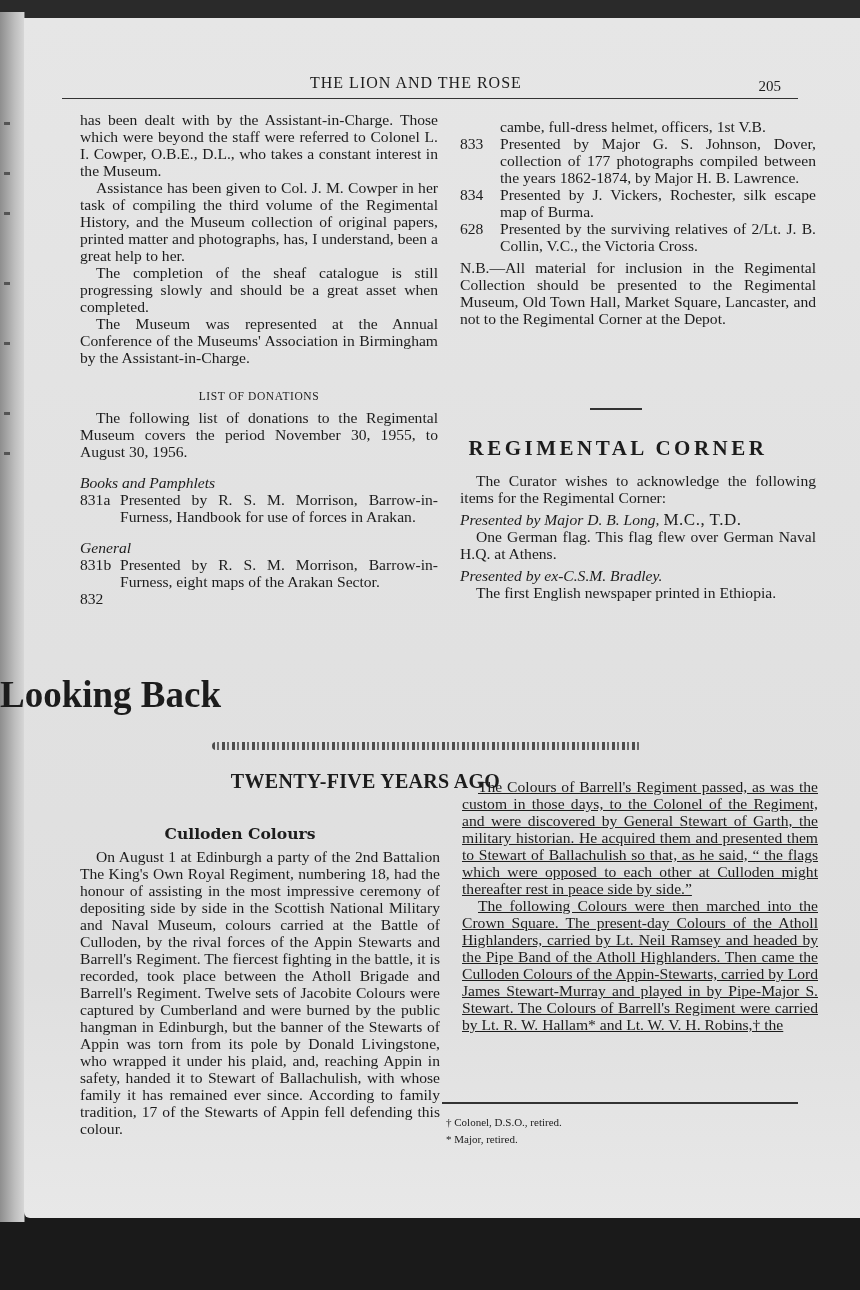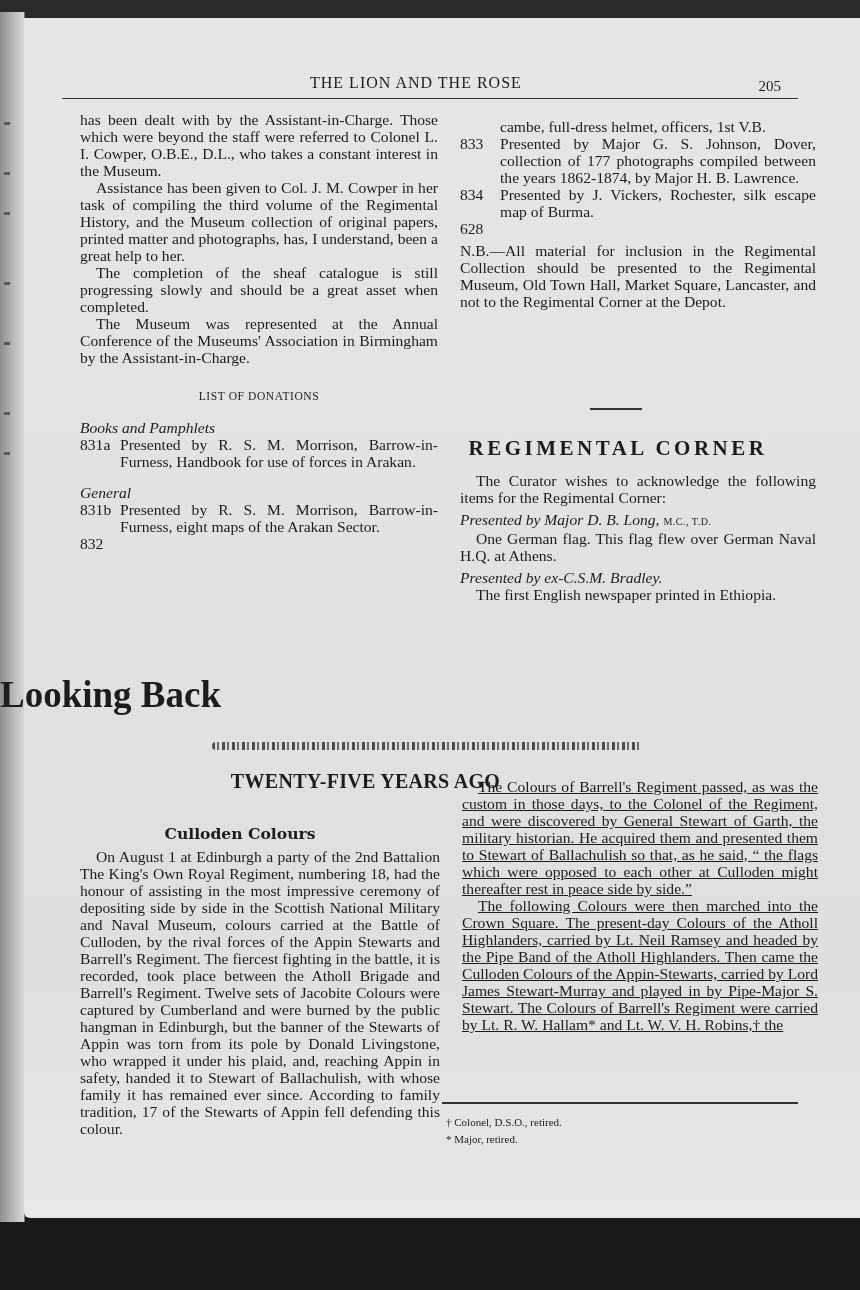--- a/index.html
+++ b/index.html
@@ -26,21 +26,21 @@
     border-bottom: 1.5px solid #333;
   }
   .running-head .title {
     position: absolute; left: 248px; top: 16px; font-size: 16px; letter-spacing: 1px;
   }
   .running-head .folio { position: absolute; right: 17px; top: 20px; font-size: 15px; text-align: right; }
 
   .col { position: absolute; font-size: 15.6px; line-height: 17px; text-align: justify; margin-left: 20px; }
   .col p { margin: 0; }
   .indent { text-indent: 16px; }
-  .sc-small { font-size: 10px; letter-spacing: 0.5px; }
+  .sc-small { font-size: 17px; letter-spacing: 0.5px; }
   .smallcaps { font-variant: small-caps; }
   .italic { font-style: italic; }
 
   #col-left-top { left: 60px; top: 111px; width: 358px; }
   #col-right-top { left: 440px; top: 118px; width: 356px; }
 
   .list-heading { text-align: center; font-size: 11.5px; letter-spacing: 0.6px; margin: 22px 0 4px 0 !important; }
   .section-label { font-style: italic; margin-top: 14px !important; }
   .entry { display: flex; }
   .entry .num { width: 40px; flex: 0 0 40px; text-align: left; }
@@ -100,20 +100,21 @@
   <span class="title">THE LION AND THE ROSE</span>
   <span class="folio">205</span>
 </div>
 
 <div class="col" id="col-left-top">
   <p>has been dealt with by the Assistant-in-Charge. Those which were beyond the staff were referred to Colonel L. I. Cowper, O.B.E., D.L., who takes a constant interest in the Museum.</p>
   <p class="indent">Assistance has been given to Col. J. M. Cowper in her task of compiling the third volume of the Regimental History, and the Museum collection of original papers, printed matter and photographs, has, I understand, been a great help to her.</p>
   <p class="indent">The completion of the sheaf catalogue is still progressing slowly and should be a great asset when completed.</p>
   <p class="indent">The Museum was represented at the Annual Conference of the Museums' Association in Birmingham by the Assistant-in-Charge.</p>
   <p class="list-heading">LIST OF DONATIONS</p>
+  <p class="indent">The following list of donations to the Regimental Museum covers the period November 30, 1955, to August 30, 1956.</p>
 
   <p class="section-label">Books and Pamphlets</p>
   <div class="entry">
     <span class="num">831a</span>
     <span class="txt">Presented by R. S. M. Morrison, Barrow-in-Furness, Handbook for use of forces in Arakan.</span>
   </div>
 
   <p class="section-label">General</p>
   <div class="entry">
     <span class="num">831b</span>
@@ -132,20 +133,21 @@
   <div class="entry">
     <span class="num">833</span>
     <span class="txt">Presented by Major G. S. Johnson, Dover, collection of 177 photographs compiled between the years 1862-1874, by Major H. B. Lawrence.</span>
   </div>
   <div class="entry">
     <span class="num">834</span>
     <span class="txt">Presented by J. Vickers, Rochester, silk escape map of Burma.</span>
   </div>
   <div class="entry">
     <span class="num">628</span>
+    <span class="txt">Presented by the surviving relatives of 2/Lt. J. B. Collin, V.C., the Victoria Cross.</span>
   </div>
   <p style="margin-top:5px">N.B.—All material for inclusion in the Regimental Collection should be presented to the Regimental Museum, Old Town Hall, Market Square, Lancaster, and not to the Regimental Corner at the Depot.</p>
 </div>
 
 <div class="rule-short"></div>
 
 <div class="reg-heading">REGIMENTAL CORNER</div>
 <div class="col" id="reg-body">
   <p class="indent">The Curator wishes to acknowledge the following items for the Regimental Corner:</p>
   <p style="margin-top:5px">

